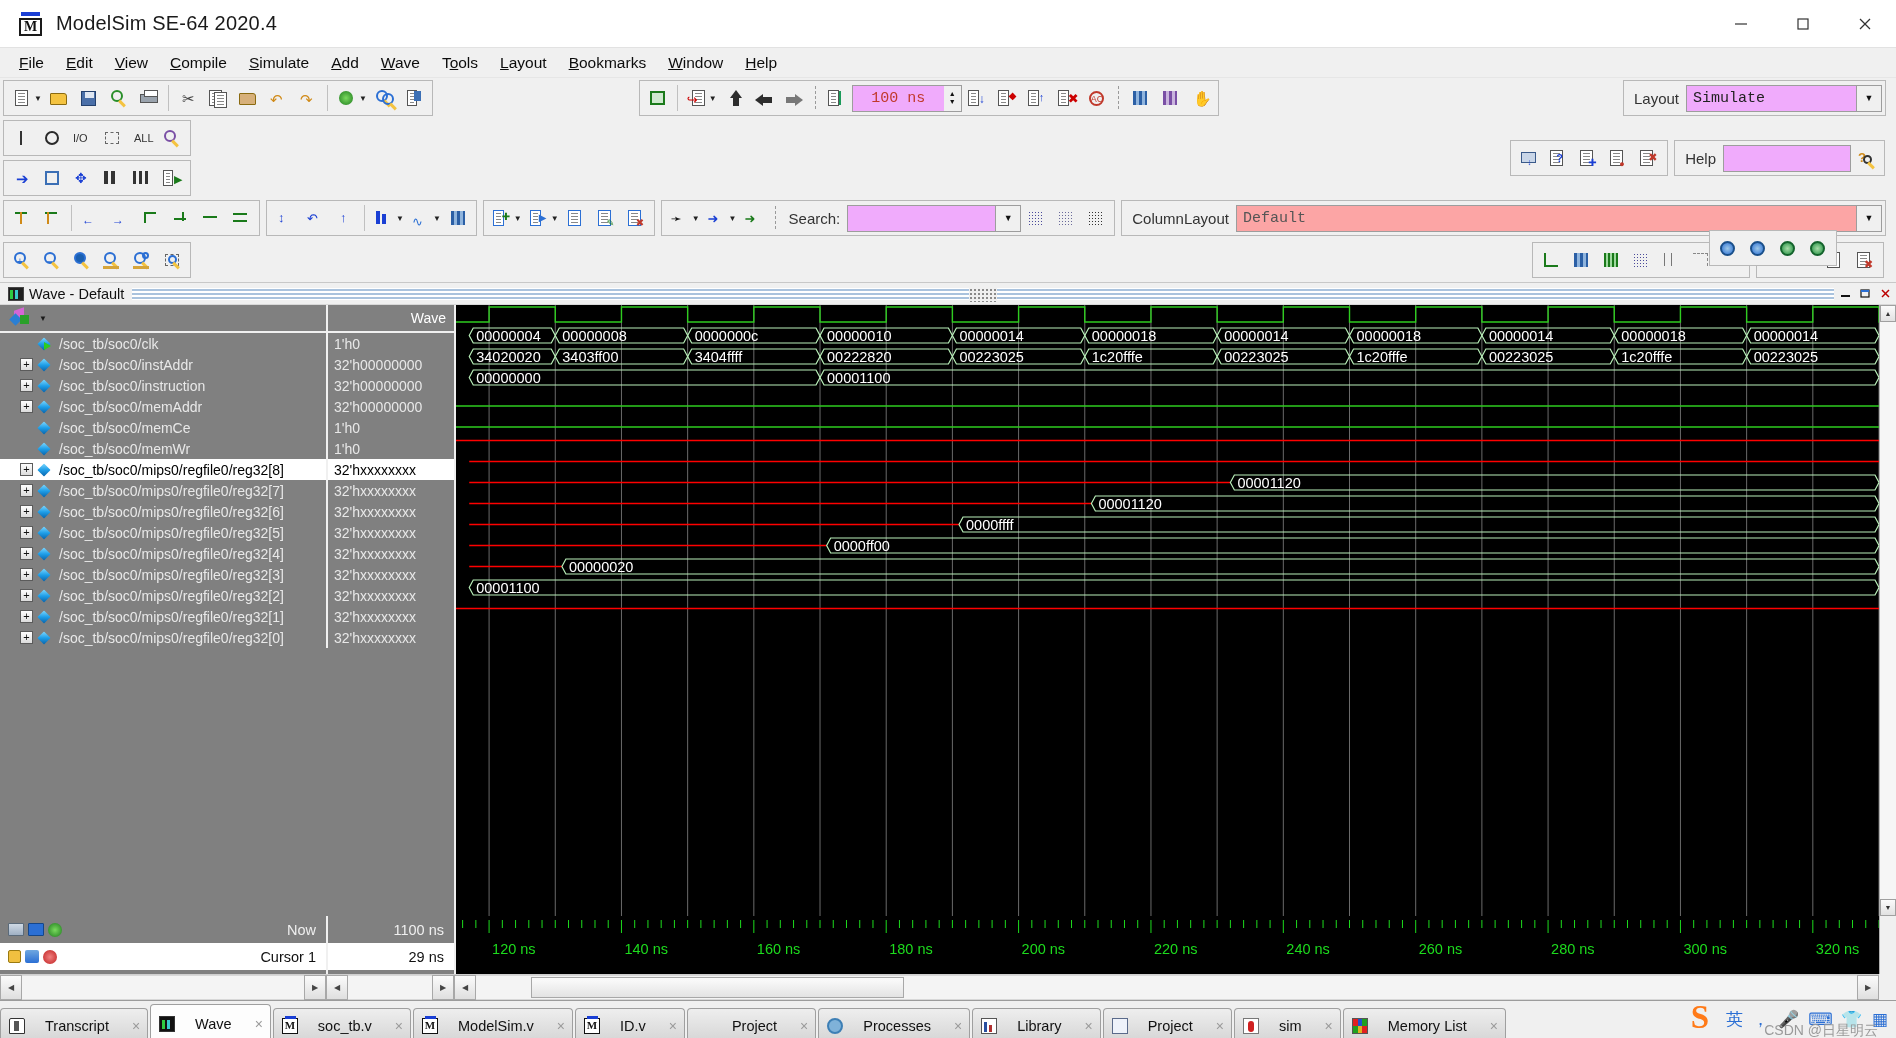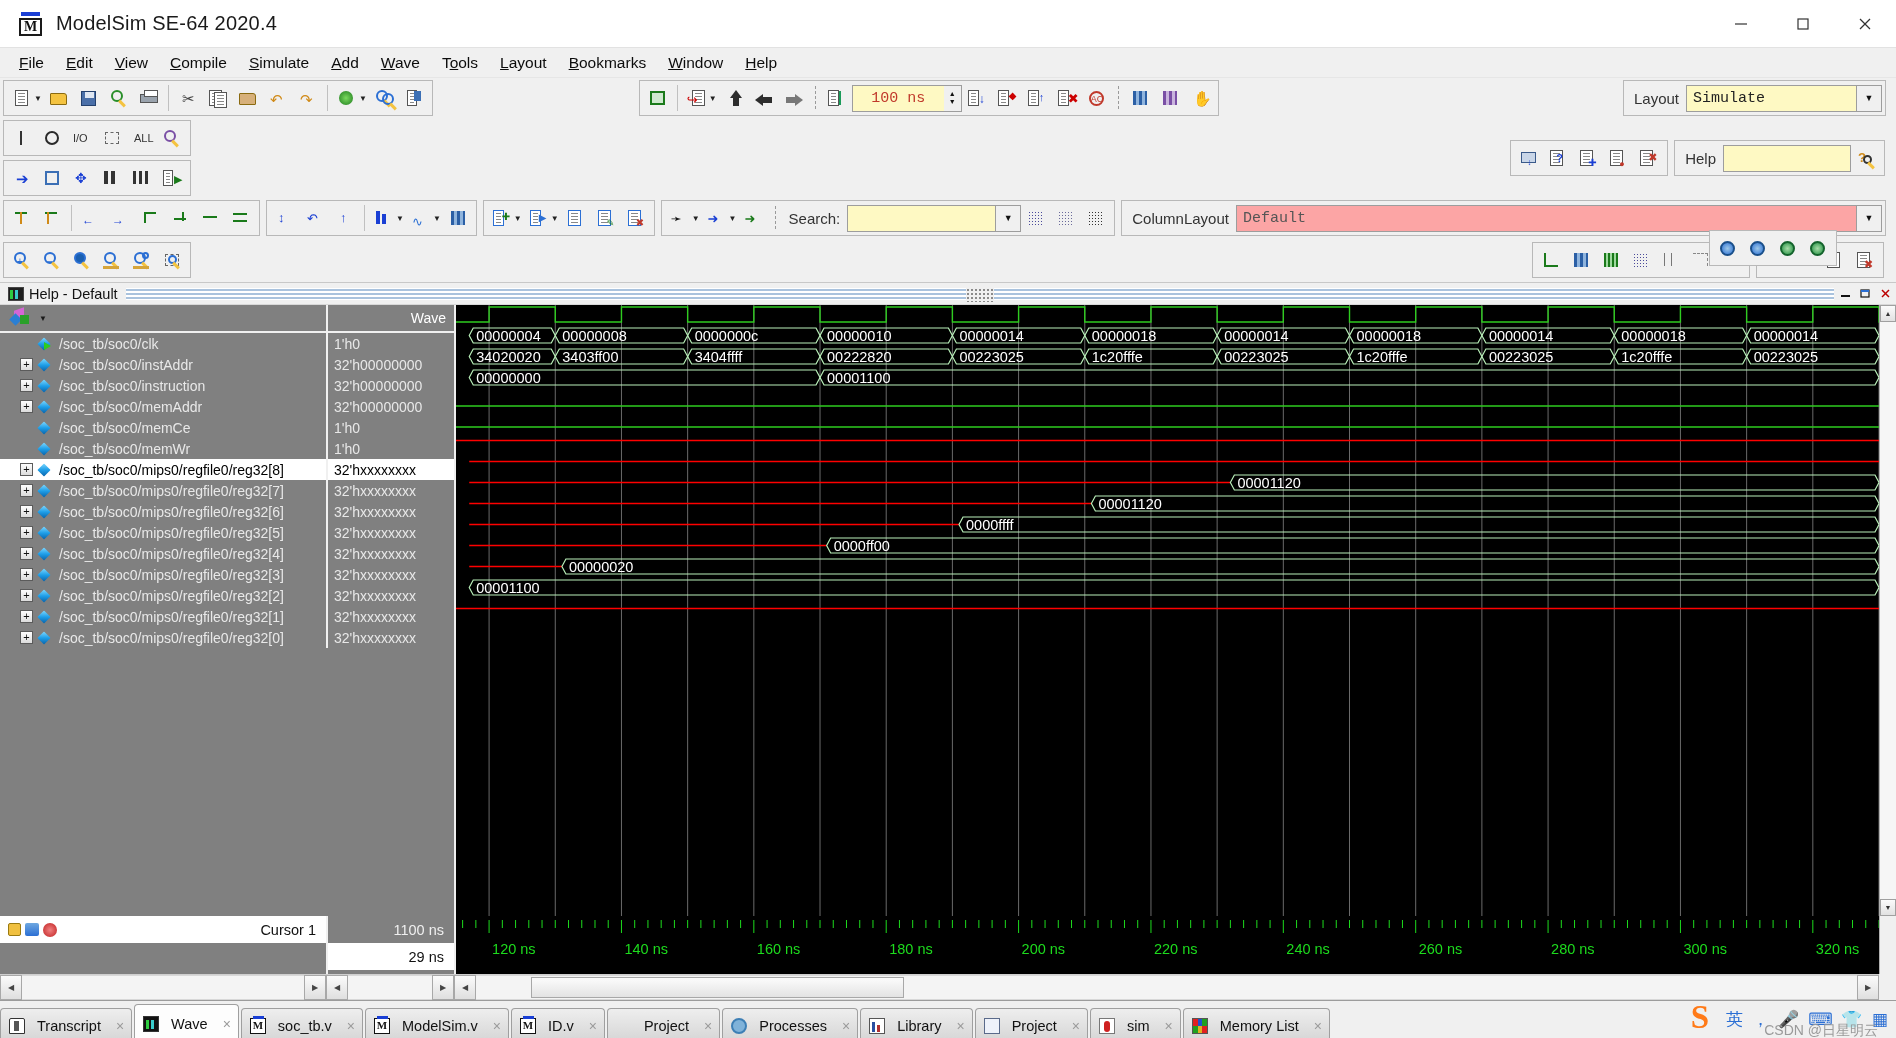--- a/index.html
+++ b/index.html
@@ -68,21 +68,21 @@
     width: 28px; height: 30px; display: flex; align-items: center; justify-content: center;
     margin: 0 1px; position: relative;
   }
   .tb-sep { width: 1px; height: 26px; background: #c0c0c0; margin: 0 4px; }
   .tb-dotsep { width: 3px; height: 26px; margin: 0 5px;
     background-image: radial-gradient(#9a9a9a 40%, transparent 41%);
     background-size: 3px 5px; }
   .tb-caret { font-size: 8px; color: #222; margin-left: -3px; margin-right: 2px; }
   .tb-label { font-size: 15px; color: #333; padding: 0 7px; }
   .tb-input {
-    background: #fef9c3; border: 1px solid #9d9d9d; height: 27px;
+    background: #f0abfc; border: 1px solid #9d9d9d; height: 27px;
     font-size: 15px; padding: 1px 6px; color: #222;
     font-family: "Liberation Mono", monospace; display: flex; align-items: center;
   }
   .tb-input.plain { font-family: "Liberation Sans", sans-serif; }
   .tb-combo { display: flex; align-items: stretch; }
   .tb-combo .tb-input { border-right: none; }
   .combo-arrow {
     width: 26px; background: #f0f0f0; border: 1px solid #9d9d9d;
     display: flex; align-items: center; justify-content: center;
     font-size: 9px; color: #111;
@@ -215,21 +215,21 @@
   .hs-arrow { width:22px; background:linear-gradient(#fbfbfb,#dfdfdf); border:1px solid #a8a8a8;
               display:flex; align-items:center; justify-content:center; font-size:8px; color:#444; }
   .hs-track { flex:1; background:#f4f4f4; border-top:1px solid #d8d8d8; border-bottom:1px solid #d8d8d8; position:relative; }
   .hs-thumb { position:absolute; top:1px; bottom:1px; background:linear-gradient(#fcfcfc,#e3e3e3);
               border:1px solid #a8a8a8; }
 
   
   .tabbar { height: 38px; min-height:38px; background: #f0f0f0; display: flex; align-items: flex-end;
             border-top: 1px solid #9c9c9c; position: relative; }
   .tab {
-    height: 30px; display: flex; align-items: center; gap: 12px;
+    height: 30px; display: flex; align-items: center; gap: 20px;
     padding: 5px 7px 0 8px; margin-right: 2px;
     background: linear-gradient(#eeeeee,#d8d8d8);
     border: 1px solid #9f9f9f; border-bottom: none;
     border-radius: 4px 4px 0 0; font-size: 14.5px; color: #111; white-space: nowrap;
   }
   .tab.active { background: #fdfdfd; height: 34px; font-weight: normal; }
   .tab-x { color: #9a9a9a; font-size: 14px; margin-left: 3px; }
   .tab-ico { width: 16px; height: 16px; flex: none; position: relative; }
 
   
@@ -935,21 +935,21 @@
             <span style="position:absolute;left:3px;top:3px;width:15px;height:15px;border-radius:50%;background:radial-gradient(#a8dca8,#1f8f3f);border:2px solid #14632c"></span>
           </span>
         </div>
     </div>
   </div>
 
   <div class="wave-window">
 
     <div class="wave-titlebar">
       <div class="wave-title-icon"></div>
-      <div class="wave-title-text">Help - Default</div>
+      <div class="wave-title-text">Wave - Default</div>
       <div class="grip">
           <div class="grip-dots"></div>
         </div>
       <div class="wave-win-btns">
         <div class="wave-win-btn">
           <svg width="11" height="11" viewBox="0 0 11 11">
               <rect x="1" y="7" width="9" height="2" fill="#111"></rect>
             </svg>
           </div>
         <div class="wave-win-btn">
@@ -1248,20 +1248,28 @@
 
       <div class="wave-scroll-v">
         <div class="sb-arrow">▲</div>
         <div class="sb-track"></div>
         <div class="sb-arrow">▼</div>
       </div>
     </div>
 
     <div class="cursor-area">
       <div class="cursor-left">
+        <div class="cur-row" style="position:relative">
+          <div class="cur-icons">
+            <span style="display:inline-block;width:16px;height:13px;background:linear-gradient(#cfd9e4,#9fb0c4);border:1px solid #5a6a7a;border-radius:1px"></span>
+            <span style="display:inline-block;width:16px;height:13px;background:#2b6fd4;border:1px solid #14468a;border-radius:1px"></span>
+            <span style="display:inline-block;width:14px;height:14px;border-radius:50%;background:radial-gradient(#7ada5e,#1d7a1d)"></span>
+          </div>
+          <span>Now</span>
+        </div>
         <div class="cur-row white" style="position:relative">
           <div class="cur-icons">
             <span style="display:inline-block;width:13px;height:13px;background:#f0c040;border:1px solid #9a7a10;border-radius:2px"></span>
             <span style="display:inline-block;width:14px;height:13px;background:linear-gradient(#6fa8e0,#2b6fd4);border-radius:2px"></span>
             <span style="display:inline-block;width:14px;height:14px;border-radius:50%;background:radial-gradient(#f08080,#c02020)"></span>
           </div>
           <span>Cursor 1</span>
         </div>
       </div>
       <div class="cursor-mid">

